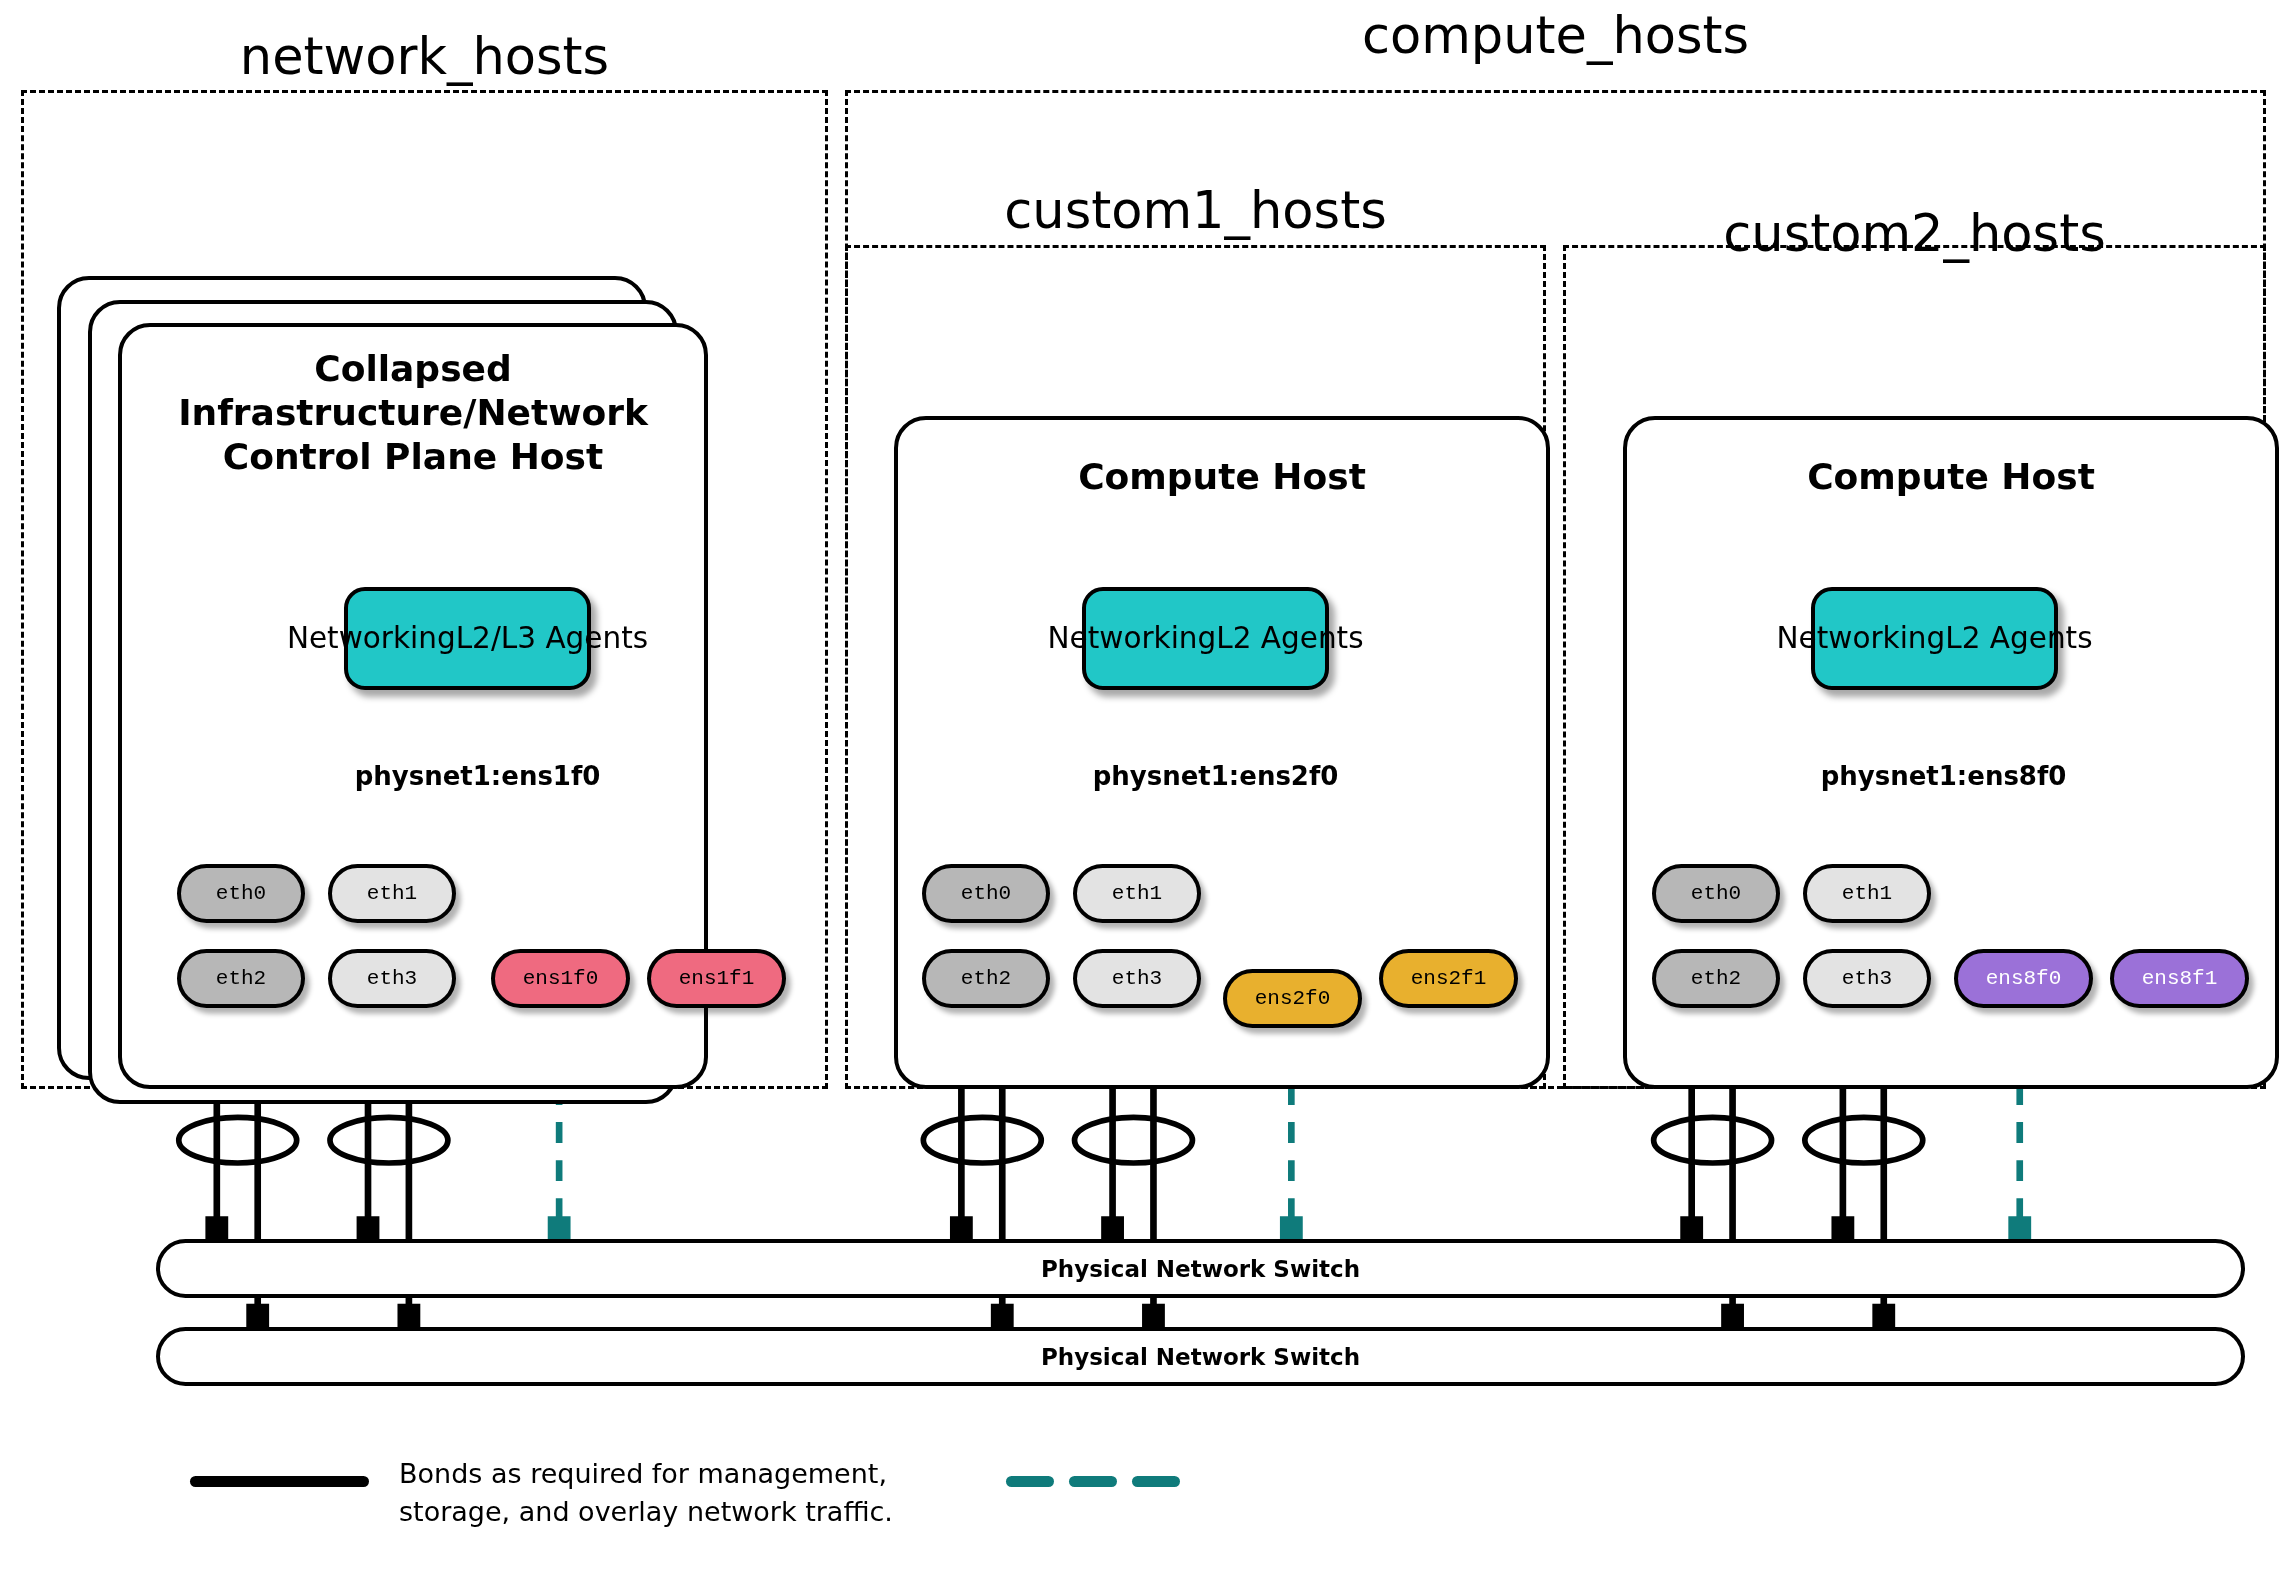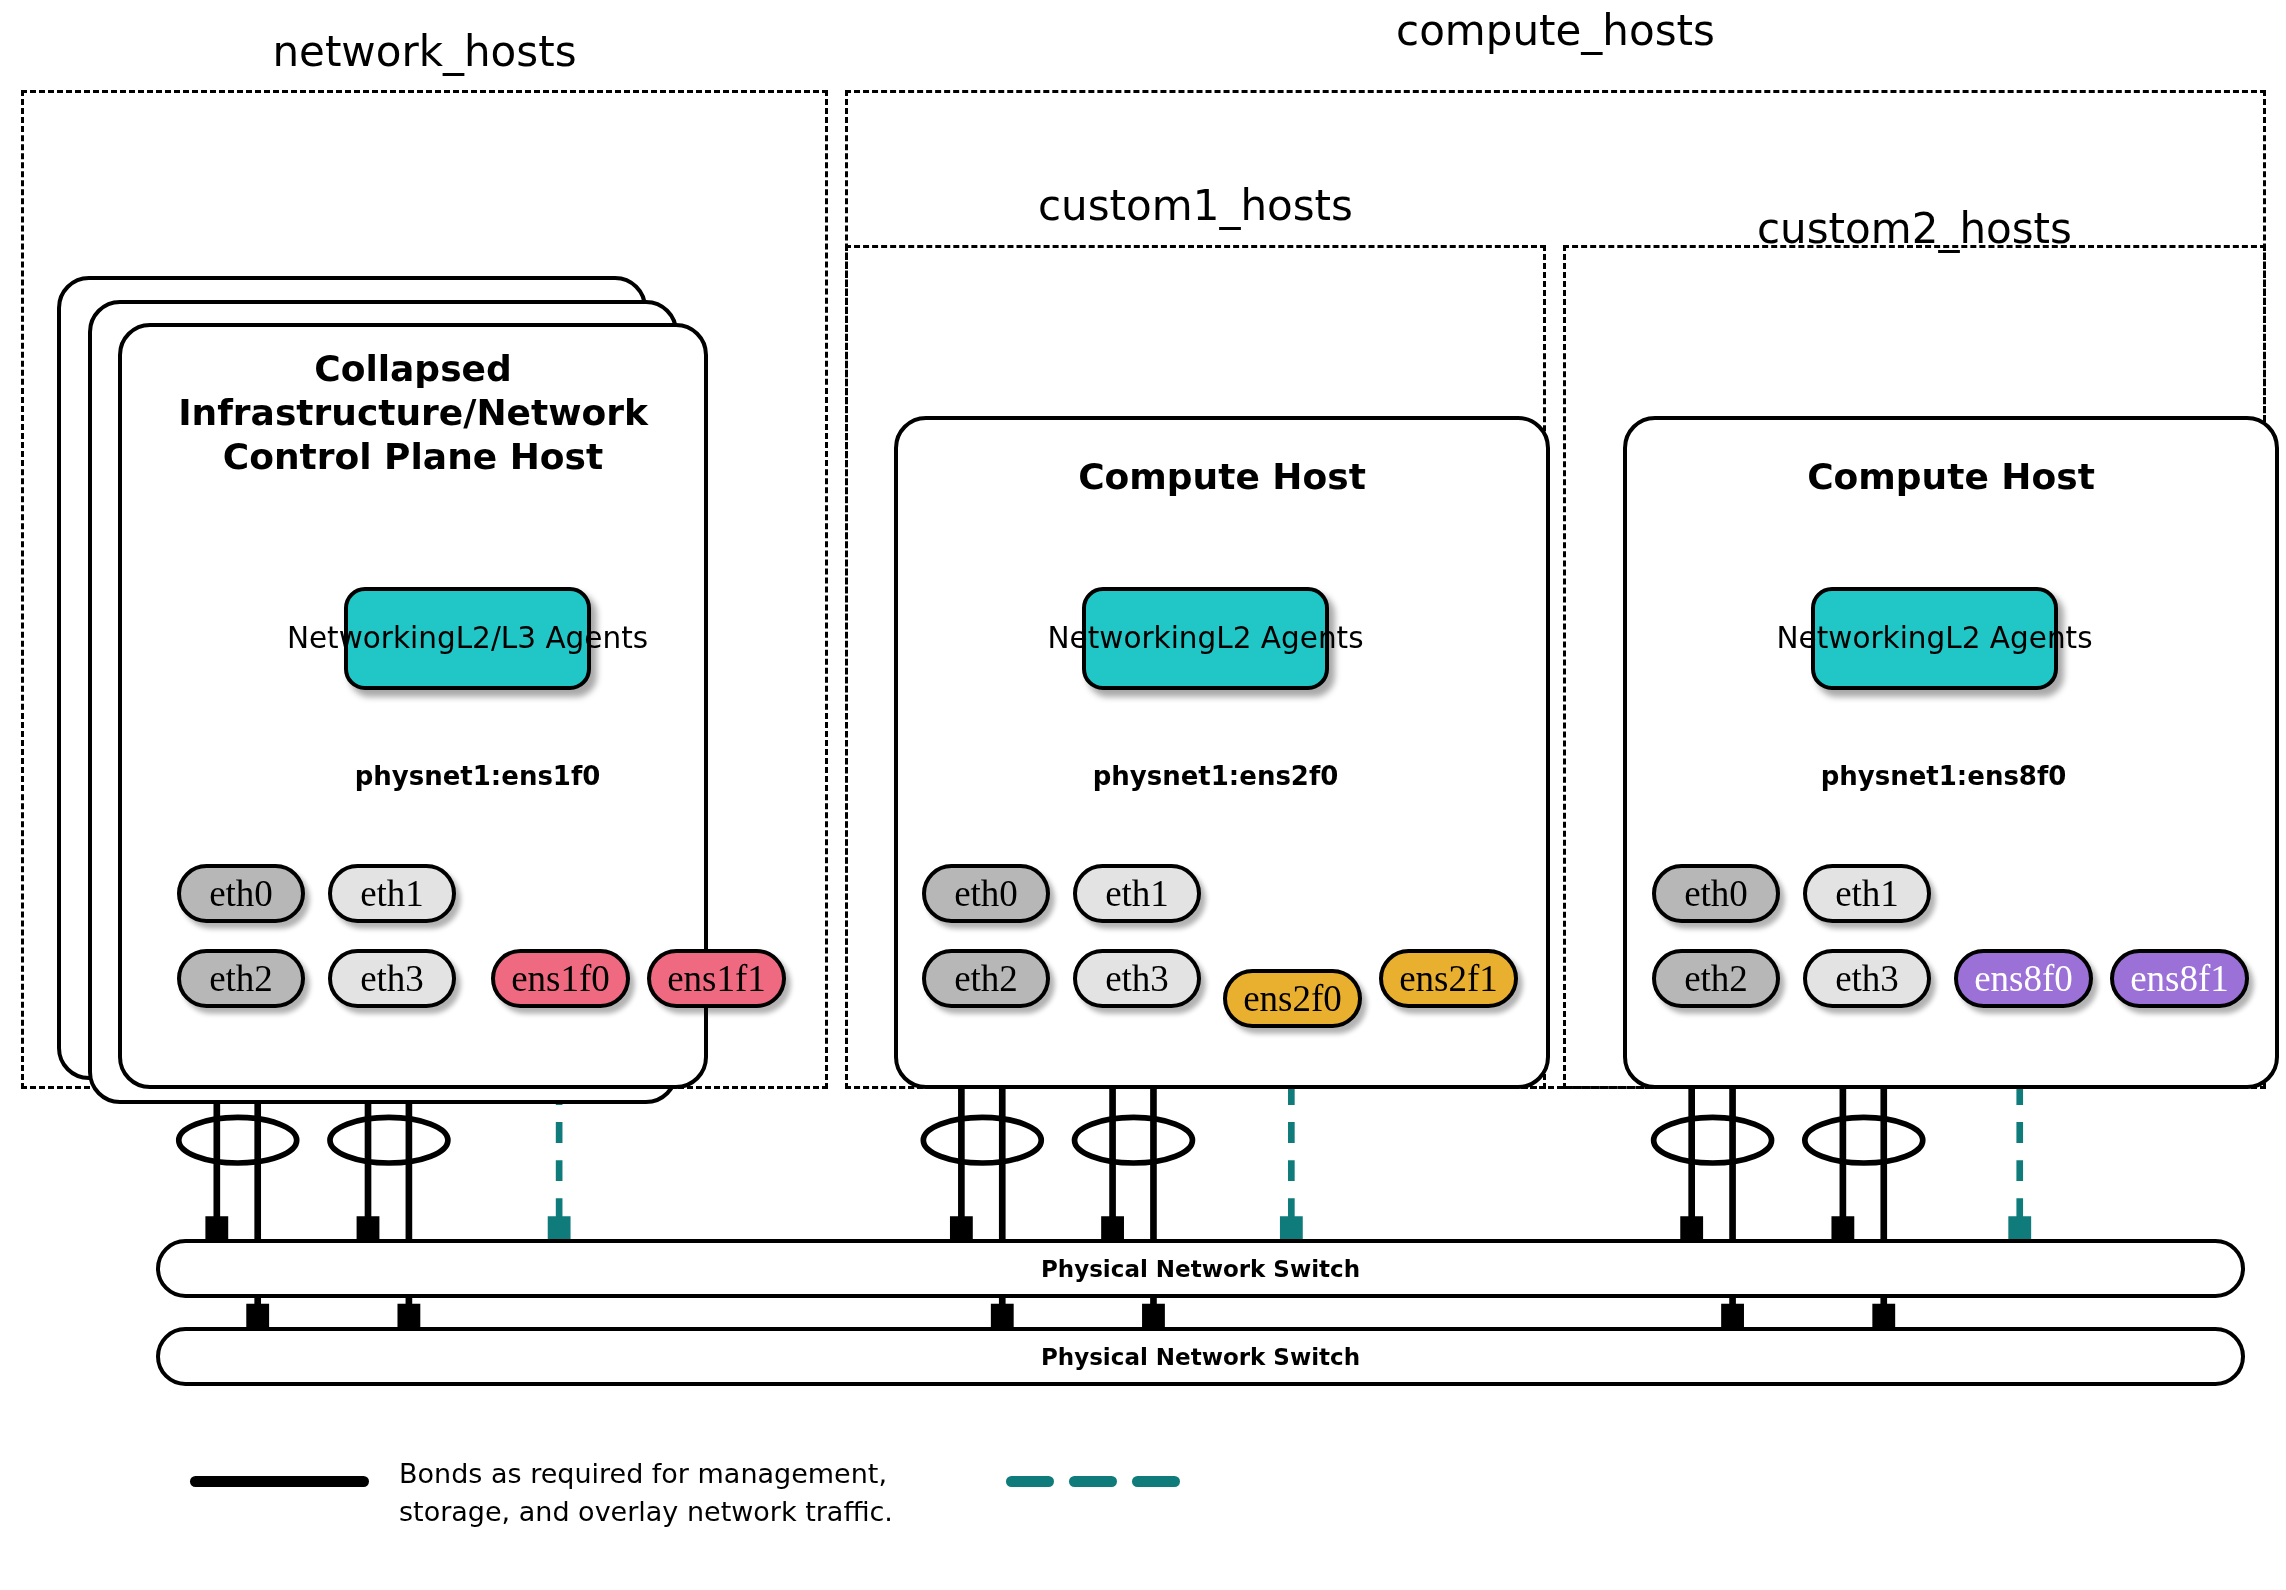--- a/index.html
+++ b/index.html
@@ -28,21 +28,21 @@
   
   .group-box {
     position: absolute;
     border: 3.8px dashed #000000;
     box-sizing: border-box;
     background: transparent;
   }
   .group-label {
     position: absolute;
     font-family: "DejaVu Sans", sans-serif;
-    font-size: 42px;
+    font-size: 51px;
     color: #000000;
     white-space: nowrap;
     text-align: center;
   }
 
   
   .host-card {
     position: absolute;
     box-sizing: border-box;
     background: #ffffff;
@@ -95,24 +95,24 @@
 
   
   .nic {
     position: absolute;
     box-sizing: border-box;
     border: 4.8px solid #000000;
     border-radius: 950px;
     display: flex;
     align-items: center;
     justify-content: center;
-    font-size: 37px;
+    font-size: 21px;
     color: #000000;
     box-shadow: 4.8px 5.7px 5.7px rgba(0,0,0,0.30);
-    font-family: Liberation Serif, serif;
+    font-family: Liberation Mono, monospace;
   }
 
   
   .switch-bar {
     position: absolute;
     box-sizing: border-box;
     background: #ffffff;
     border: 4.8px solid #000000;
     border-radius: 950px;
     display: flex;

